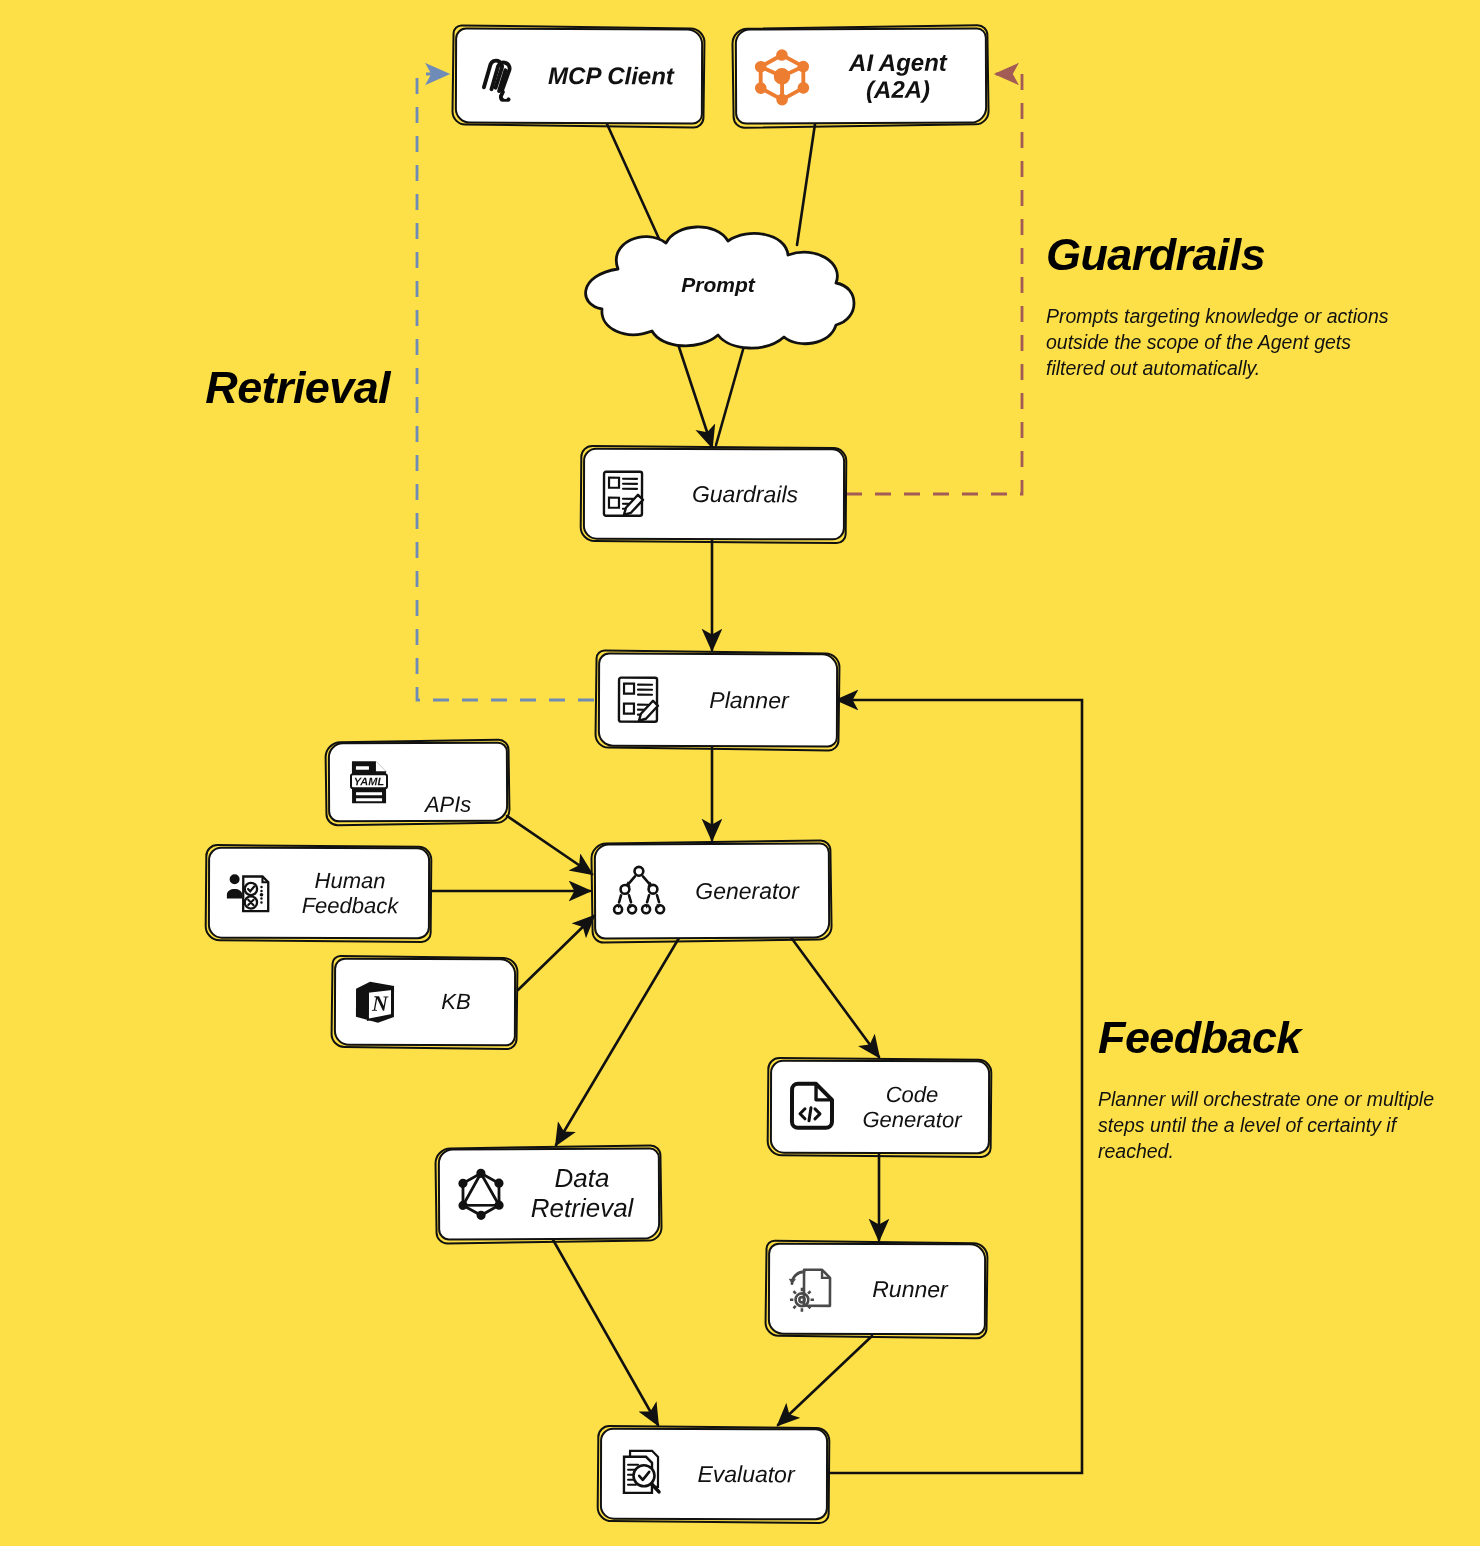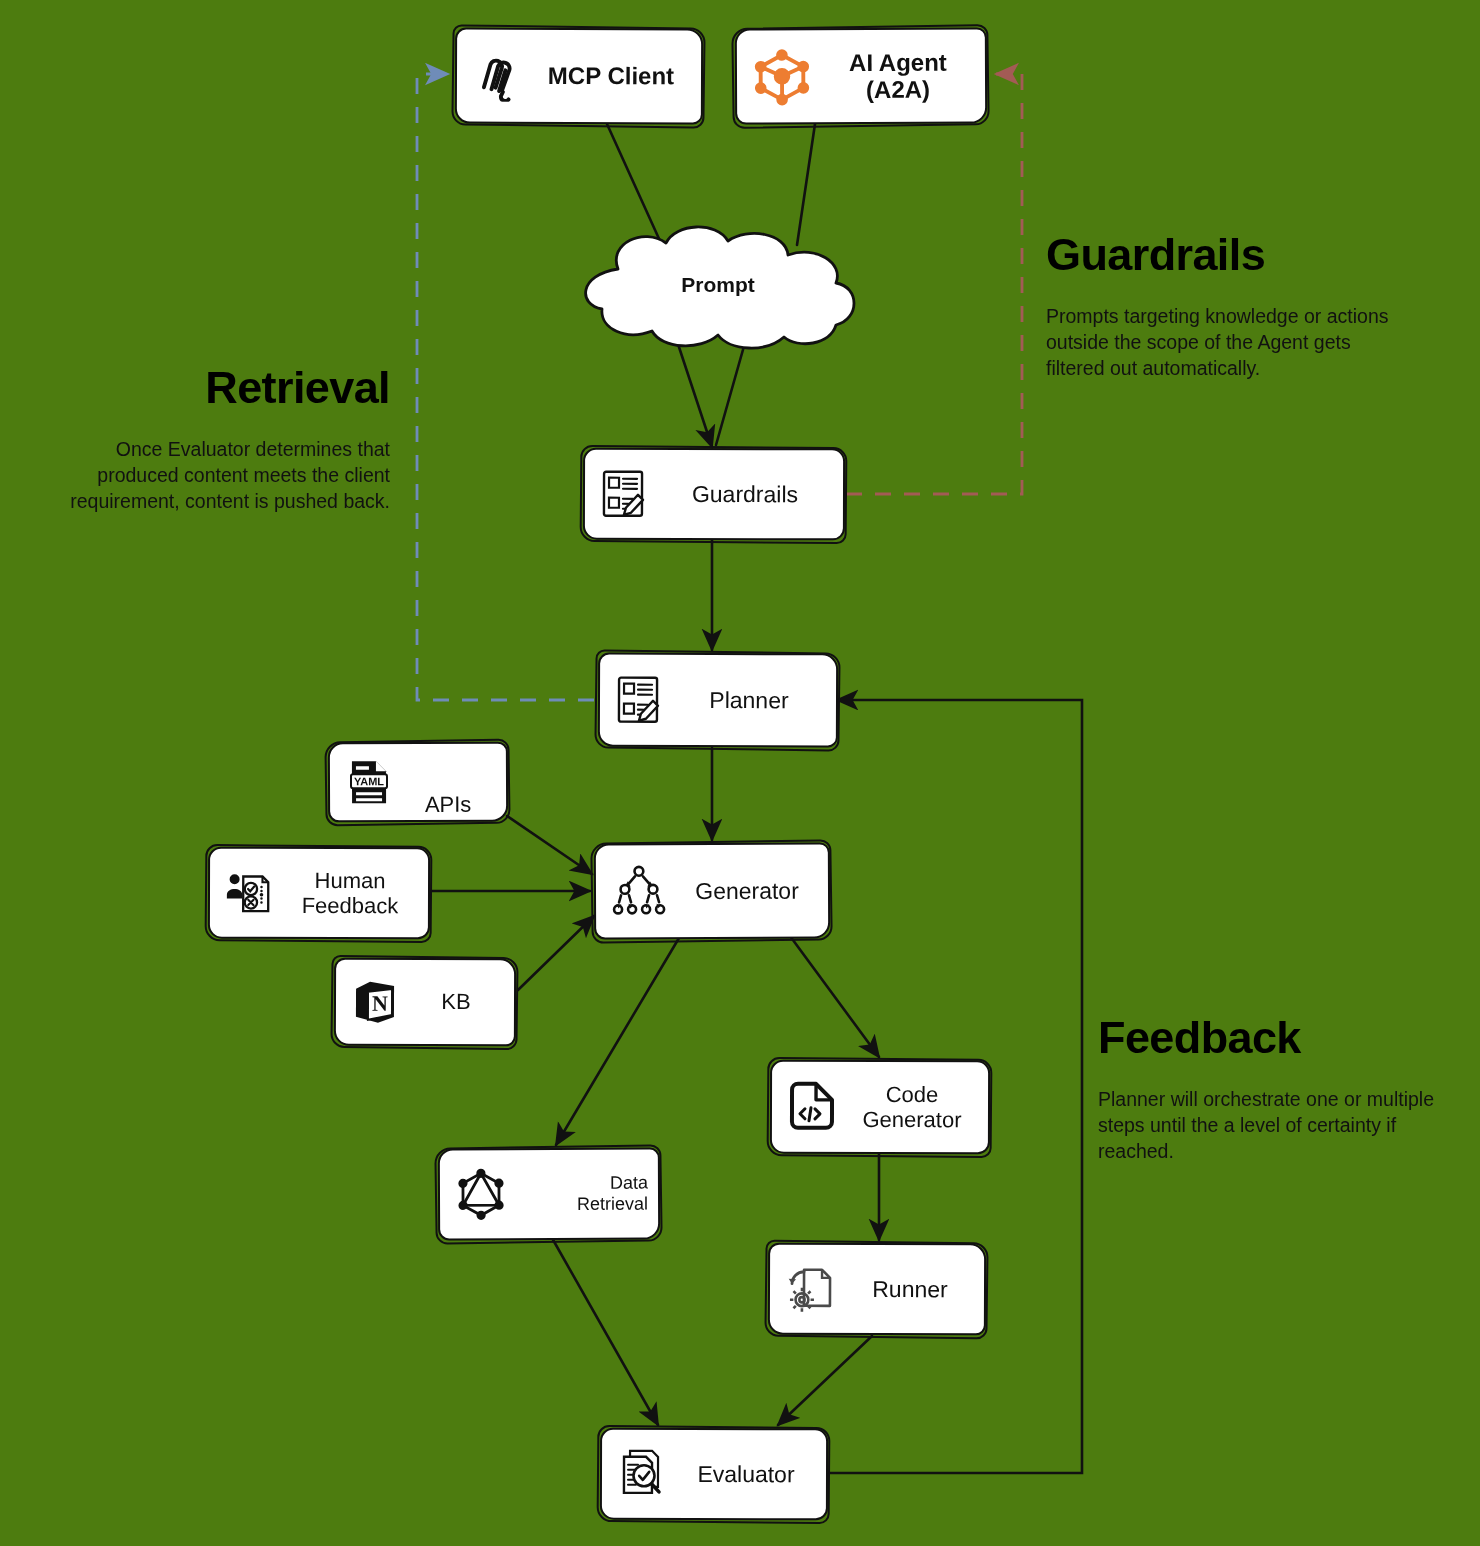--- a/index.html
+++ b/index.html
@@ -5,23 +5,24 @@
 <style>
   html, body {
     margin: 0;
     padding: 0;
     background: #ffffff;
   }
   #canvas {
     position: relative;
     width: 1480px;
     height: 1546px;
-    background: #4d7c0f;
+    background: #fde047;
     font-family: "Liberation Sans", sans-serif;
     overflow: hidden;
+    font-style: italic;
   }
   #edges {
     position: absolute;
     left: 0; top: 0;
     width: 1480px;
     height: 1546px;
     pointer-events: none;
   }
 
   
@@ -365,21 +366,21 @@
         <g fill="#111">
           <circle cx="27" cy="6" r="4.6"></circle>
             <circle cx="45" cy="16" r="4.6"></circle>
           <circle cx="45" cy="38" r="4.6"></circle>
             <circle cx="27" cy="48" r="4.6"></circle>
           <circle cx="9" cy="38" r="4.6"></circle>
             <circle cx="9" cy="16" r="4.6"></circle>
         </g>
       </svg>
     </span>
-    <span class="lbl" style="font-size:18px;text-align:right;">Data
+    <span class="lbl" style="font-size:26px;">Data
 Retrieval</span>
   </div>
 
   <div class="node r3" id="n-eval" style="left:600px; top:1428px; width:228px; height:92px;">
     <span class="ico">
       <svg width="52" height="54" viewBox="0 0 52 54">
         <path d="M14,4 H36 L42,10 V40 H14 Z" fill="#fff" stroke="#111" stroke-width="2.2"></path>
         <path d="M8,10 H30 L36,16 V46 H8 Z" fill="#fff" stroke="#111" stroke-width="2.4"></path>
         <g stroke="#111" stroke-width="2" stroke-linecap="round">
           <path d="M12,18 H22 M12,23 H22 M12,28 H20 M12,33 H22 M12,38 H20"></path>
@@ -387,21 +388,20 @@
         <circle cx="28" cy="29" r="10.5" fill="#fff" stroke="#111" stroke-width="2.6"></circle>
         <path d="M23.2,29 L26.8,33 L33.2,25" fill="none" stroke="#111" stroke-width="2.6" stroke-linecap="round" stroke-linejoin="round"></path>
         <path d="M35.5,37 L43,45" stroke="#111" stroke-width="3.6" stroke-linecap="round"></path>
       </svg>
     </span>
     <span class="lbl" style="font-size:23px;">Evaluator</span>
   </div>
 
   <div class="annot" id="annot-response" style="left:45px; top:365px; width:345px;">
     <h2>Retrieval</h2>
-    <p>Once Evaluator determines that produced content meets the client requirement, content is pushed back.</p>
   </div>
 
   <div class="annot" id="annot-guardrails" style="left:1046px; top:232px; width:360px;">
     <h2>Guardrails</h2>
     <p>Prompts targeting knowledge or actions outside the scope of the Agent gets filtered out automatically.</p>
   </div>
 
   <div class="annot" id="annot-iterative" style="left:1098px; top:1015px; width:352px;">
     <h2>Feedback</h2>
     <p>Planner will orchestrate one or multiple steps until the a level of certainty if reached.</p>

